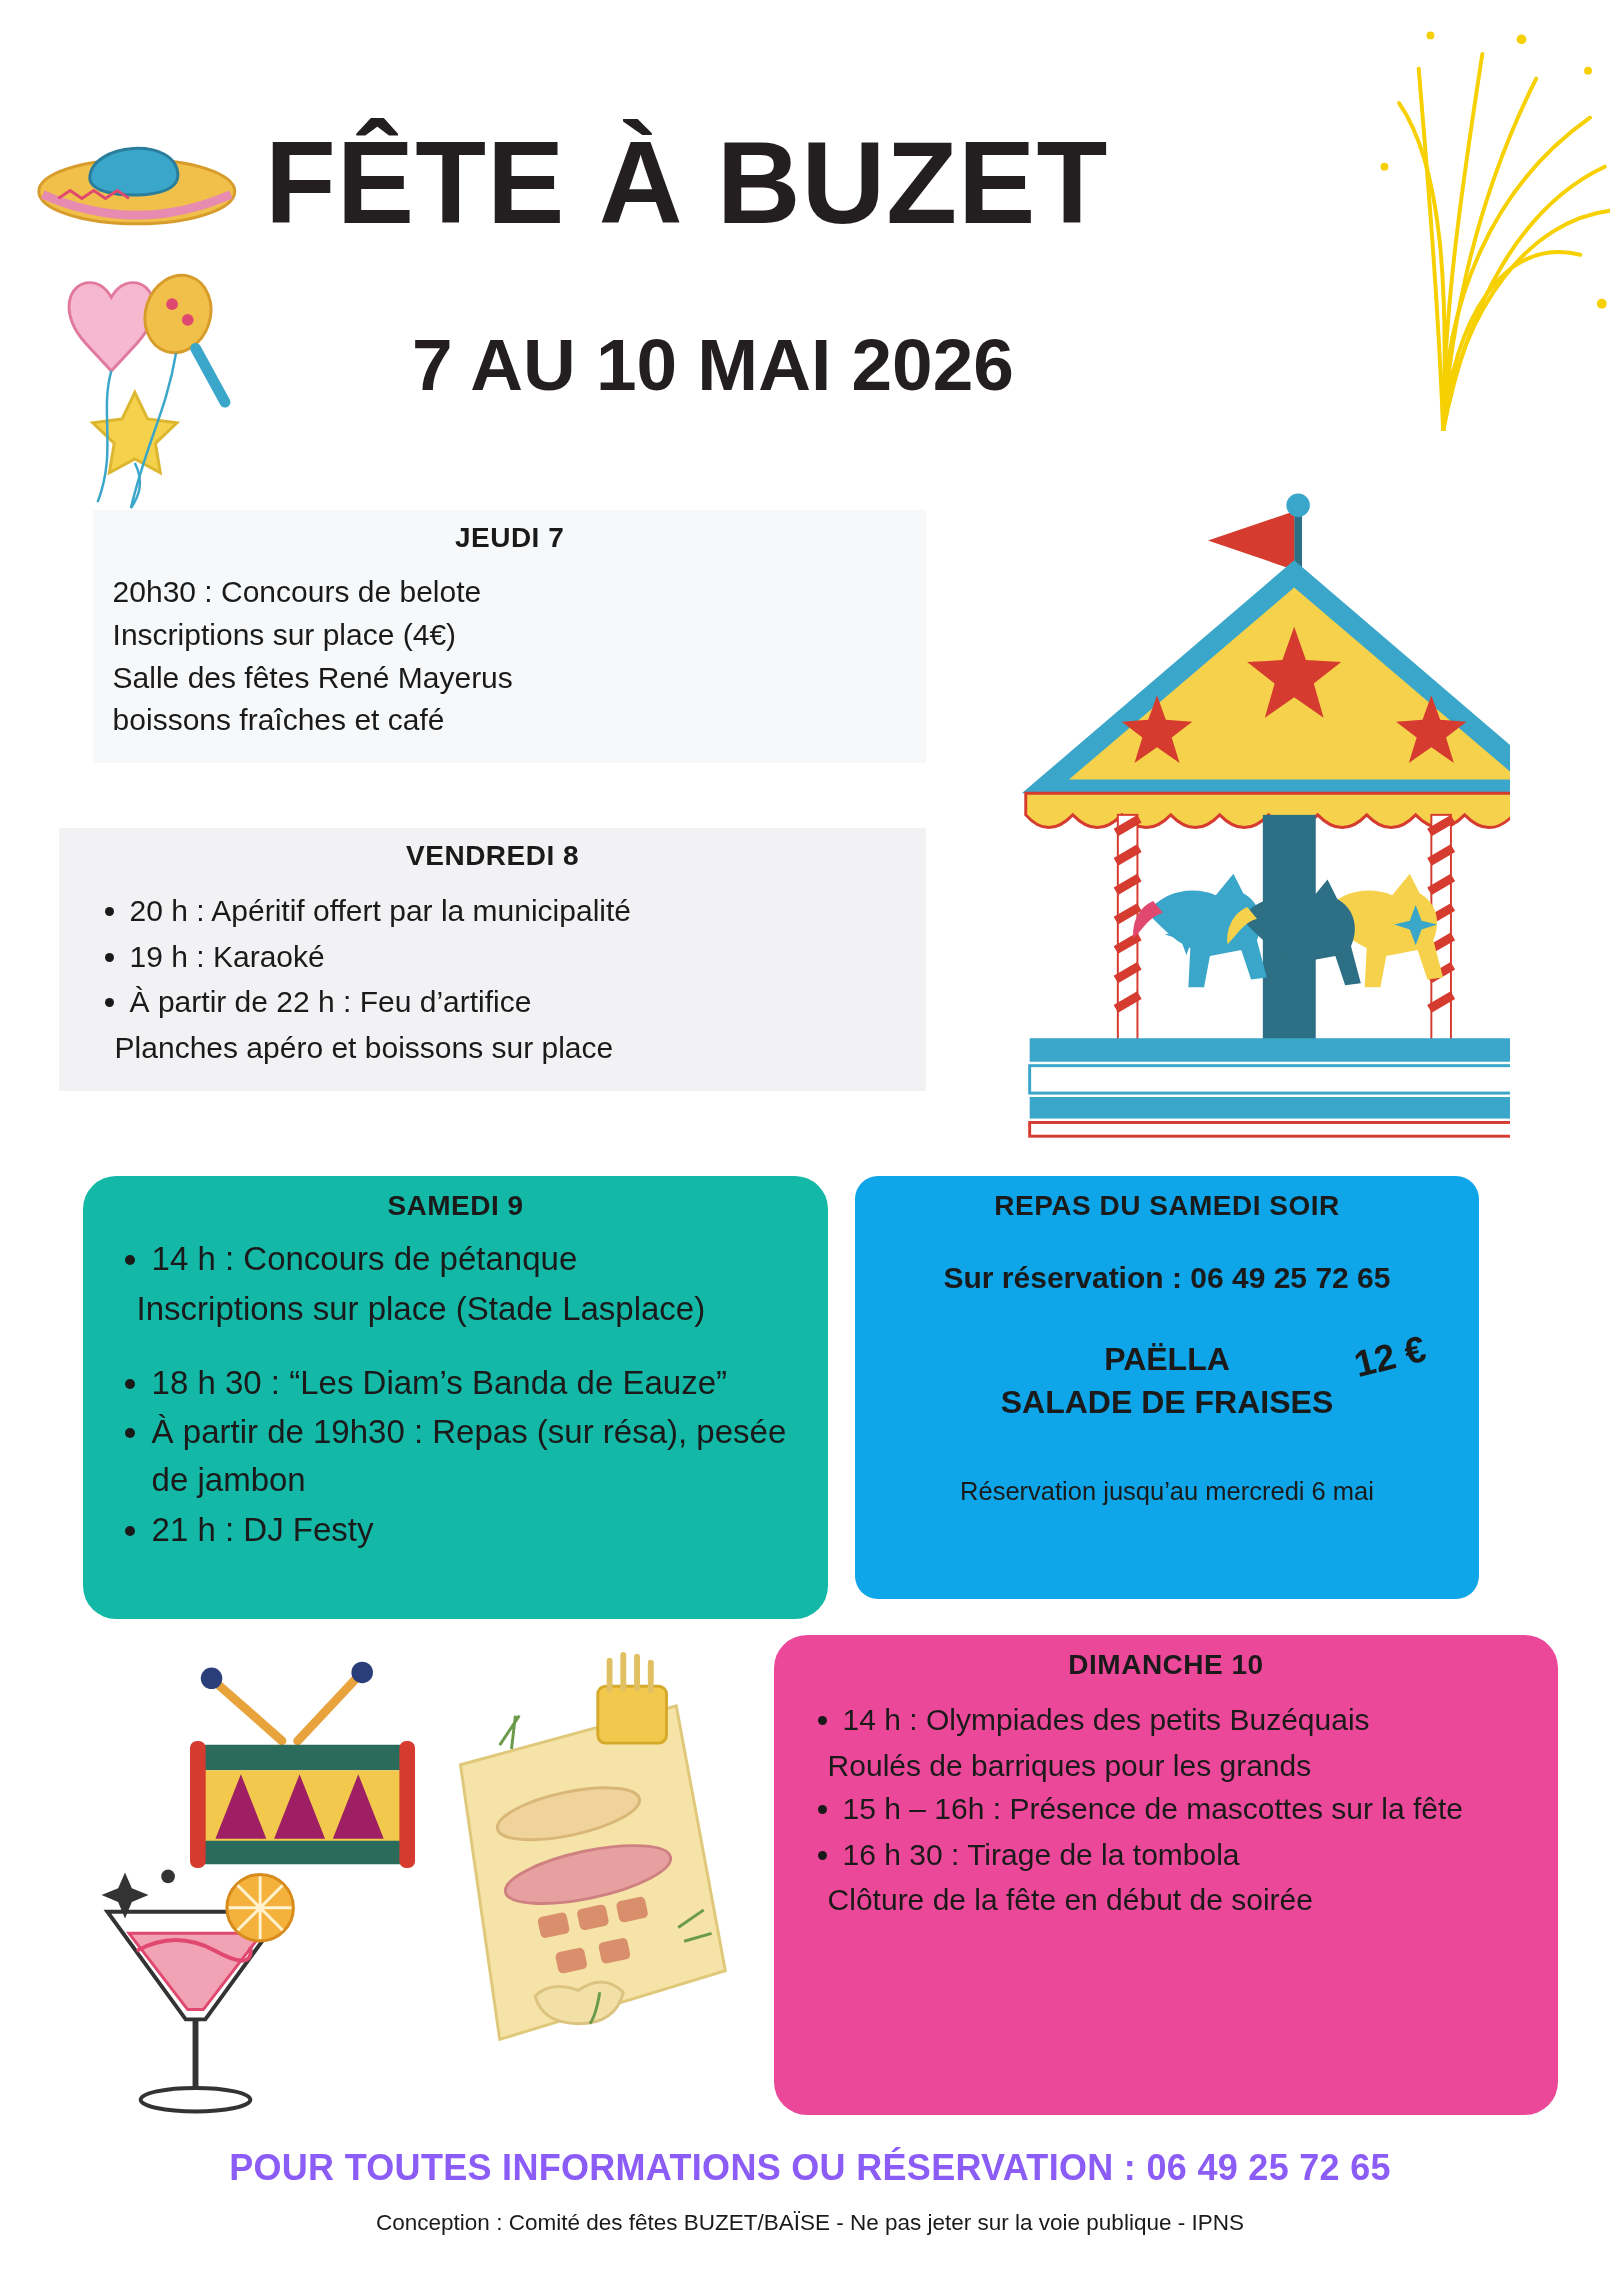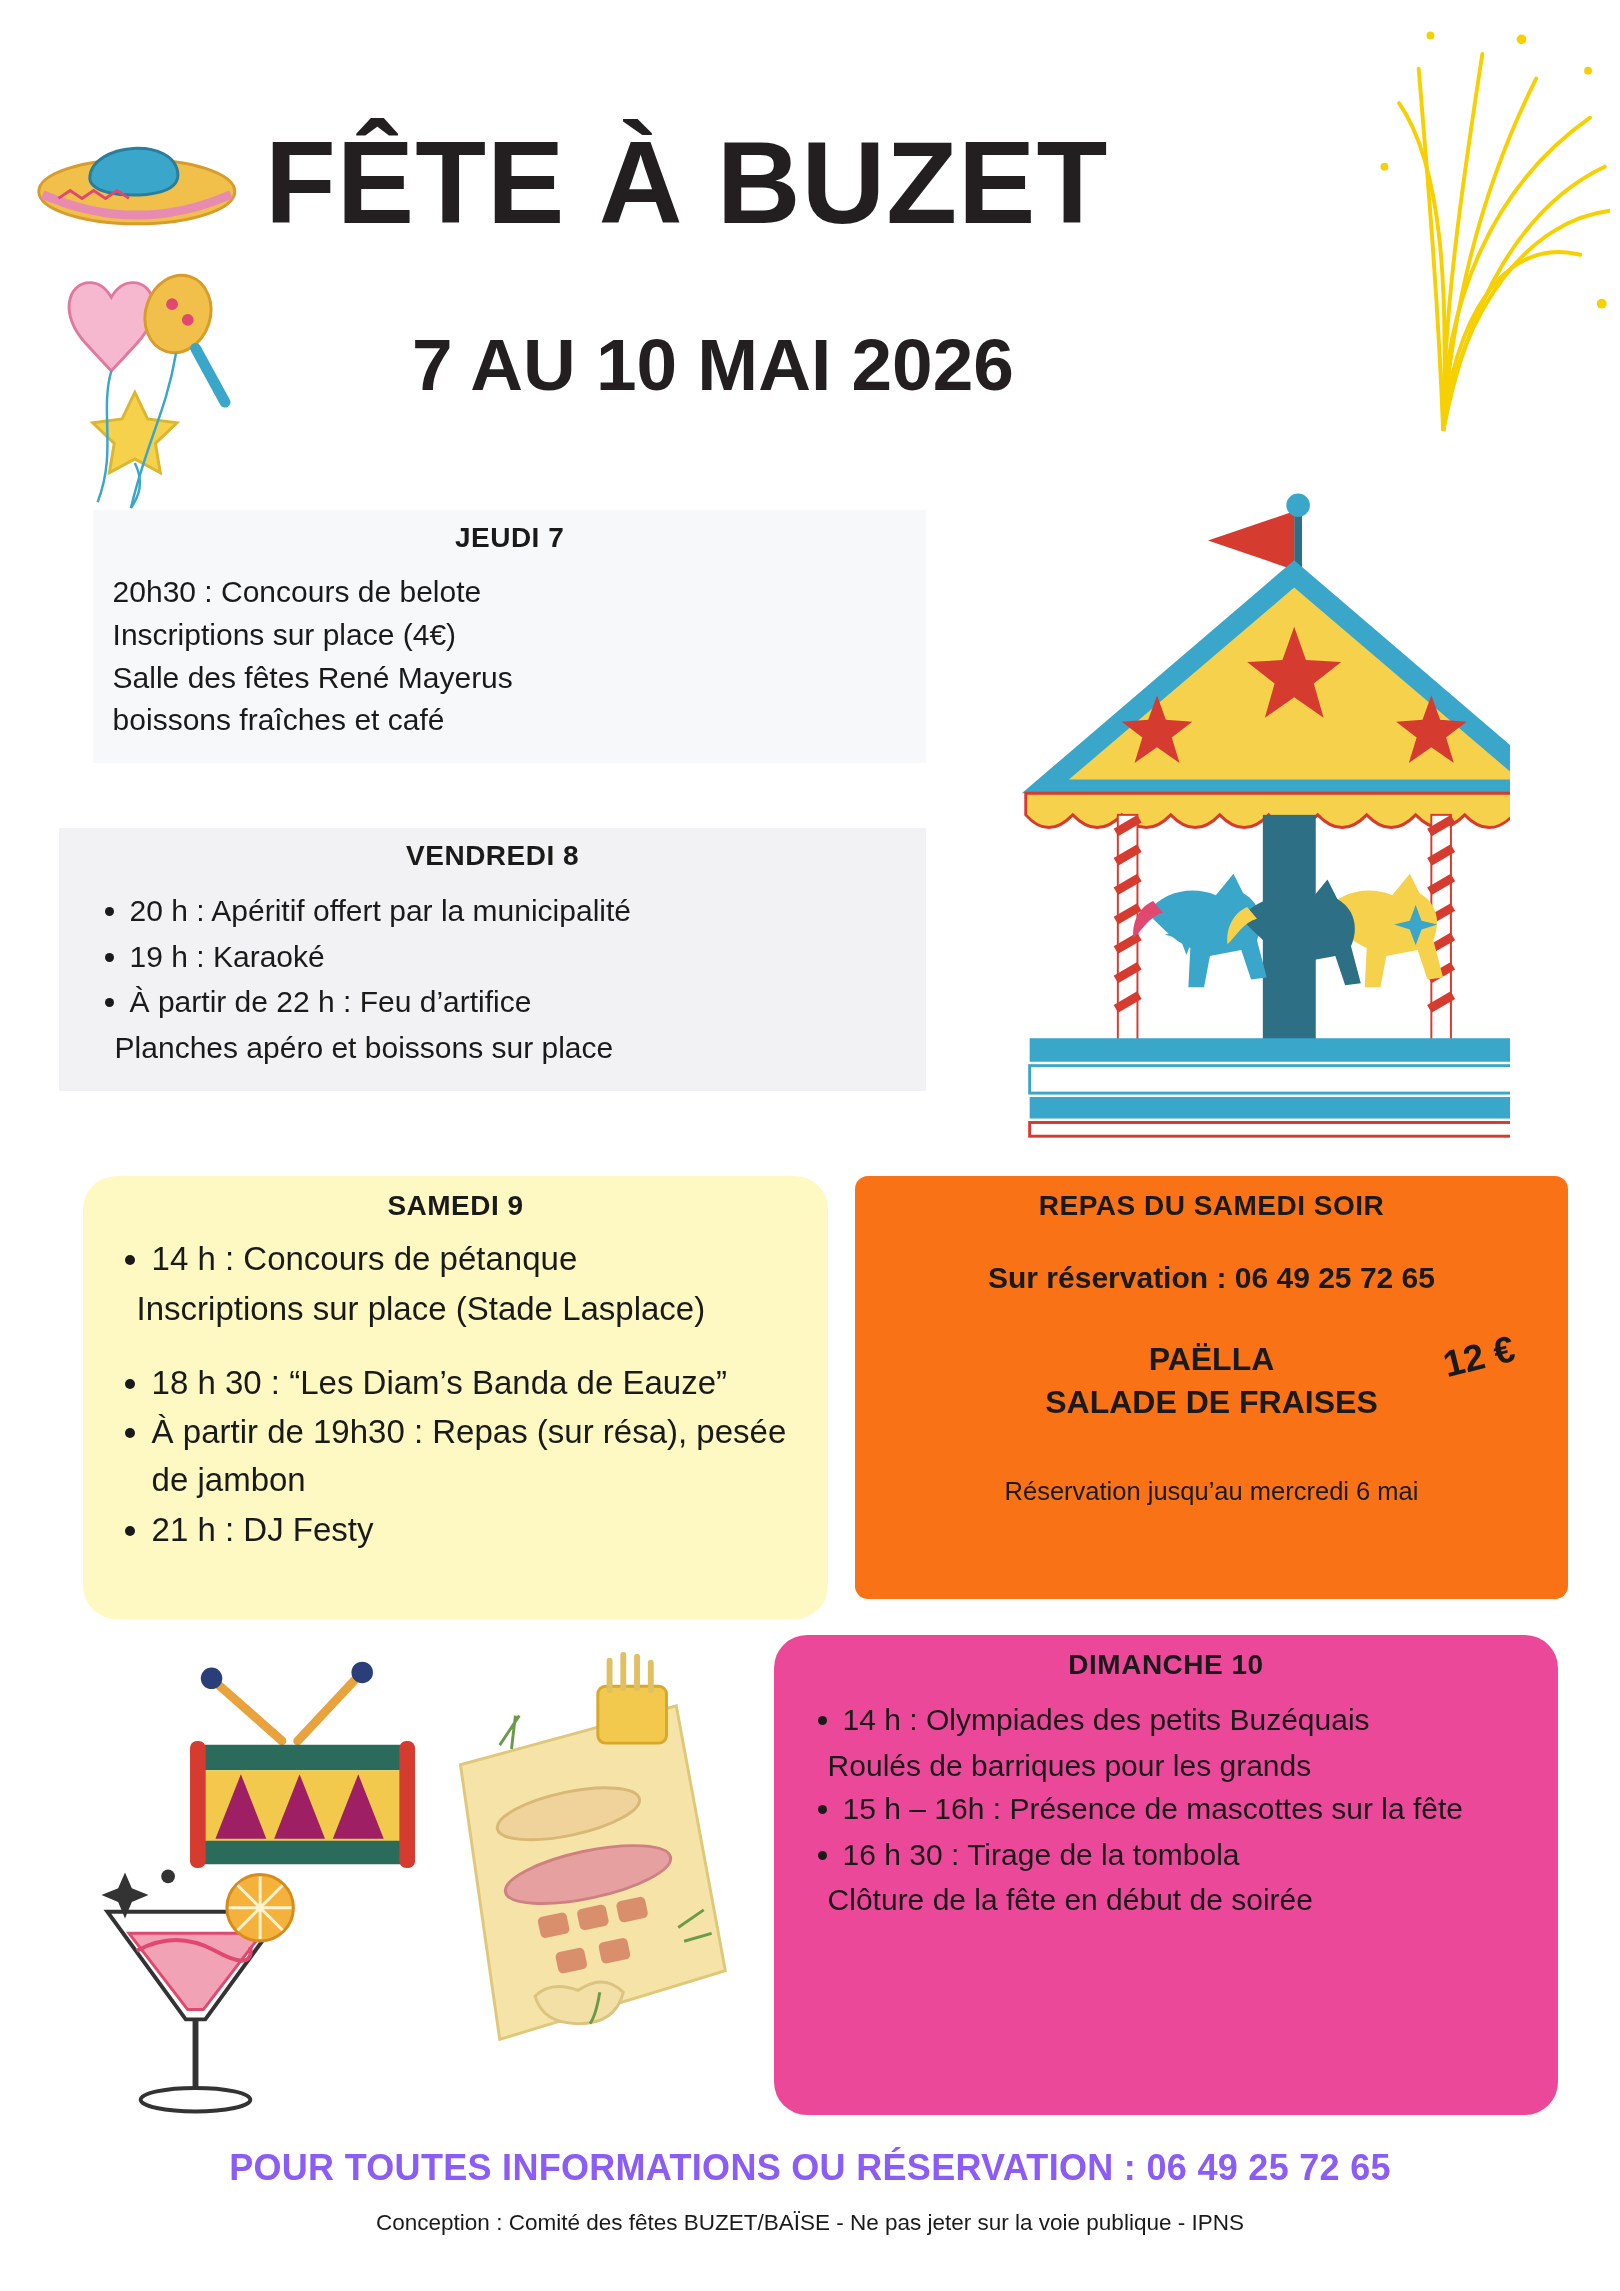--- a/index.html
+++ b/index.html
@@ -114,39 +114,39 @@
     margin-left: 36px;
   }
 
   
   .card-samedi {
     position: absolute;
     left: 83px;
     top: 1176px;
     width: 745px;
     height: 443px;
-    background: #fef9c3;
+    background: #14b8a6;
     border-radius: 33px;
     padding: 13.7px 17.6px;
     box-sizing: border-box;
   }
   .card-samedi .day-head { margin-bottom: 13.7px; }
   .card-samedi ul.bullets li,
   .card-samedi .centered-line { font-size: 33px; }
   .gap { height: 25.5px; }
 
   
   .card-repas {
     position: absolute;
     left: 855px;
     top: 1176px;
-    width: 713px;
+    width: 624px;
     height: 423px;
-    background: #f97316;
-    border-radius: 13px;
+    background: #0ea5e9;
+    border-radius: 23px;
     padding: 13.7px 17.6px;
     box-sizing: border-box;
     text-align: center;
   }
   .card-repas .resa {
     font-size: 30px;
     margin-top: 39px;
     font-weight: bold;
   }
   .card-repas .menu {

